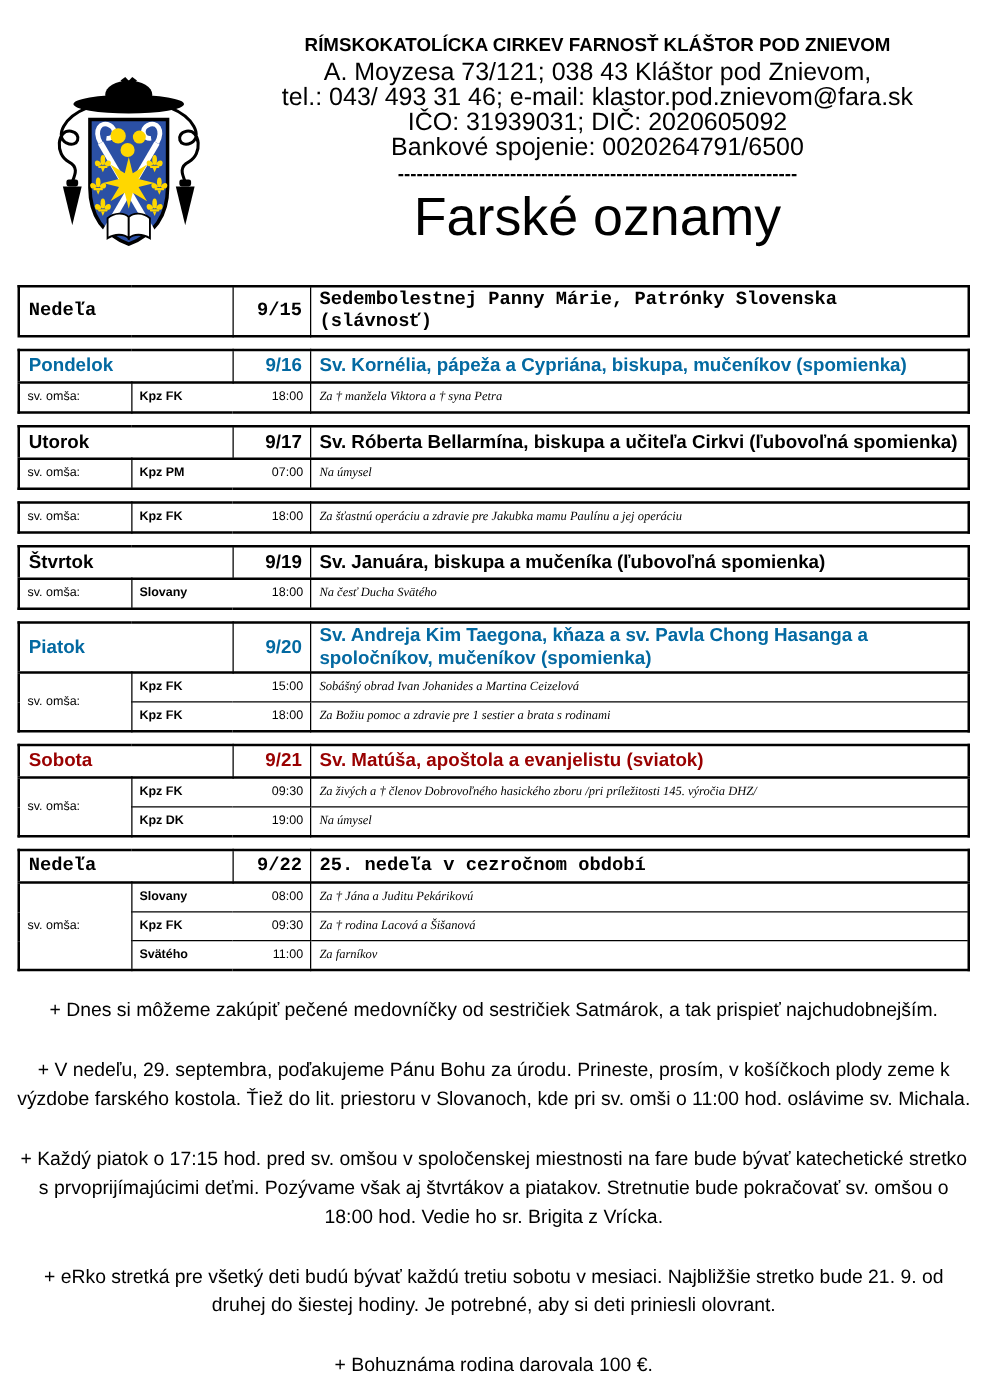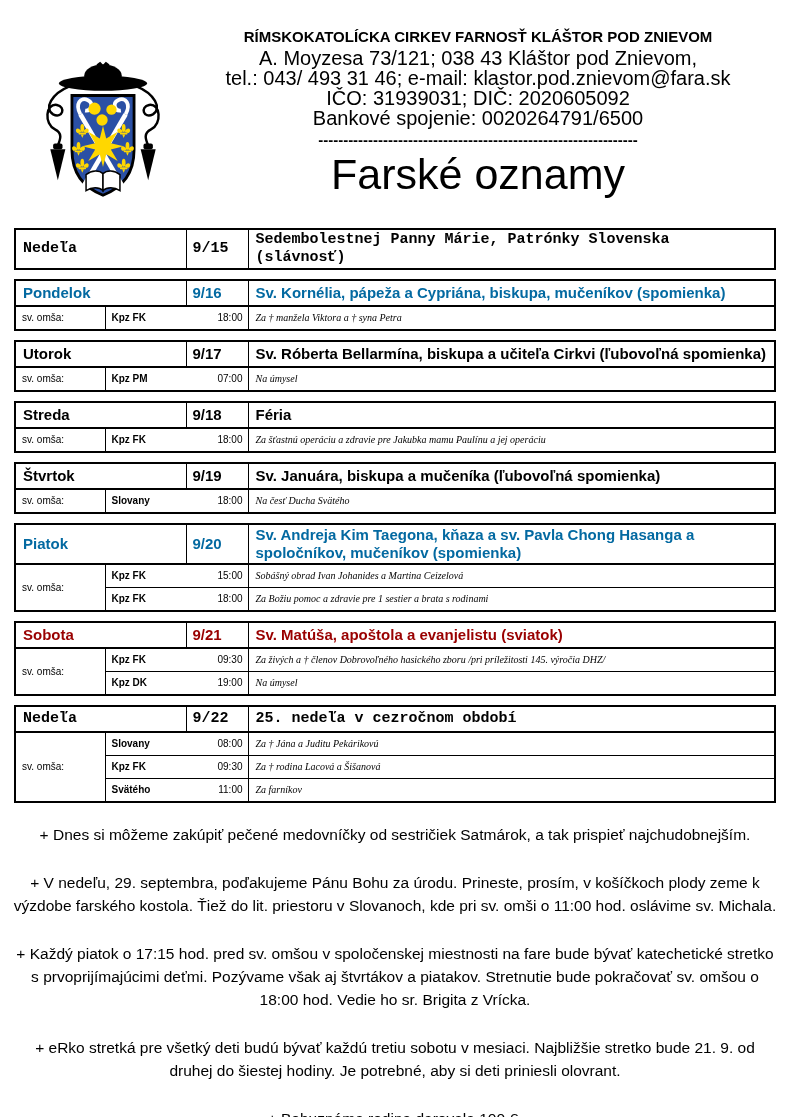--- a/index.html
+++ b/index.html
@@ -16,21 +16,21 @@
   .doc-title{font-size:43px;font-weight:400;line-height:46px;margin:2px 0 0 0;}
 
   
   .schedule{padding:0 14px;margin-top:15px;}
   table.block{width:100%;border-collapse:collapse;table-layout:fixed;margin-bottom:9px;border:2px solid #000;}
   col.c1{width:90px;} col.c2{width:81px;} col.c3{width:62px;} col.c4{width:auto;}
   td{padding:1px 6px;vertical-align:middle;overflow:hidden;}
   tr.head{border-bottom:2px solid #000;}
   tr.head td{font-weight:bold;font-size:15px;height:22px;line-height:18px;}
   td.day{padding-left:7px;}
-  td.date{padding-right:6px;border-left:1.5px solid #000;border-right:1.5px solid #000;}
+  td.date{text-align:right;padding-right:6px;border-left:1.5px solid #000;border-right:1.5px solid #000;}
   td.titlecell{padding-left:7px;}
   tr.mass td{height:20px;font-size:10px;line-height:18px;}
   td.mlabel{font-size:14.5px;font-weight:400;border-right:1.5px solid #000;}
   td.place{font-weight:bold;}
   td.mtime{font-weight:normal;text-align:right;padding-right:5px;border-right:1.5px solid #000;}
   td.intent{font-family:"Liberation Serif",serif;font-style:italic;font-size:15.5px;padding-left:7px;}
   tr.mass + tr.mass td{border-top:1.5px solid #000;}
   .c-red td.day,.c-red td.date,.c-red td.titlecell{color:#000000;font-family:Liberation Mono, monospace;}
   .c-orange td.day,.c-orange td.date,.c-orange td.titlecell{color:#0369a1;}
   .c-darkred td.day,.c-darkred td.date,.c-darkred td.titlecell{color:#990000;}
@@ -183,25 +183,20 @@
     </table>
 
     <table class="block">
       <colgroup>
           <col class="c1">
           <col class="c2">
           <col class="c3">
           <col class="c4">
         </colgroup>
       <tbody>
-        <tr class="head c-black">
-          <td class="day" colspan="2">Streda</td>
-          <td class="date">9/18</td>
-          <td class="titlecell">Féria</td>
-        </tr>
         <tr class="mass">
           <td class="mlabel">sv. omša:</td>
           <td class="place">Kpz FK</td>
           <td class="mtime">18:00</td>
           <td class="intent">Za šťastnú operáciu a zdravie pre Jakubka mamu Paulínu a jej operáciu</td>
         </tr>
       </tbody>
     </table>
 
     <table class="block">

